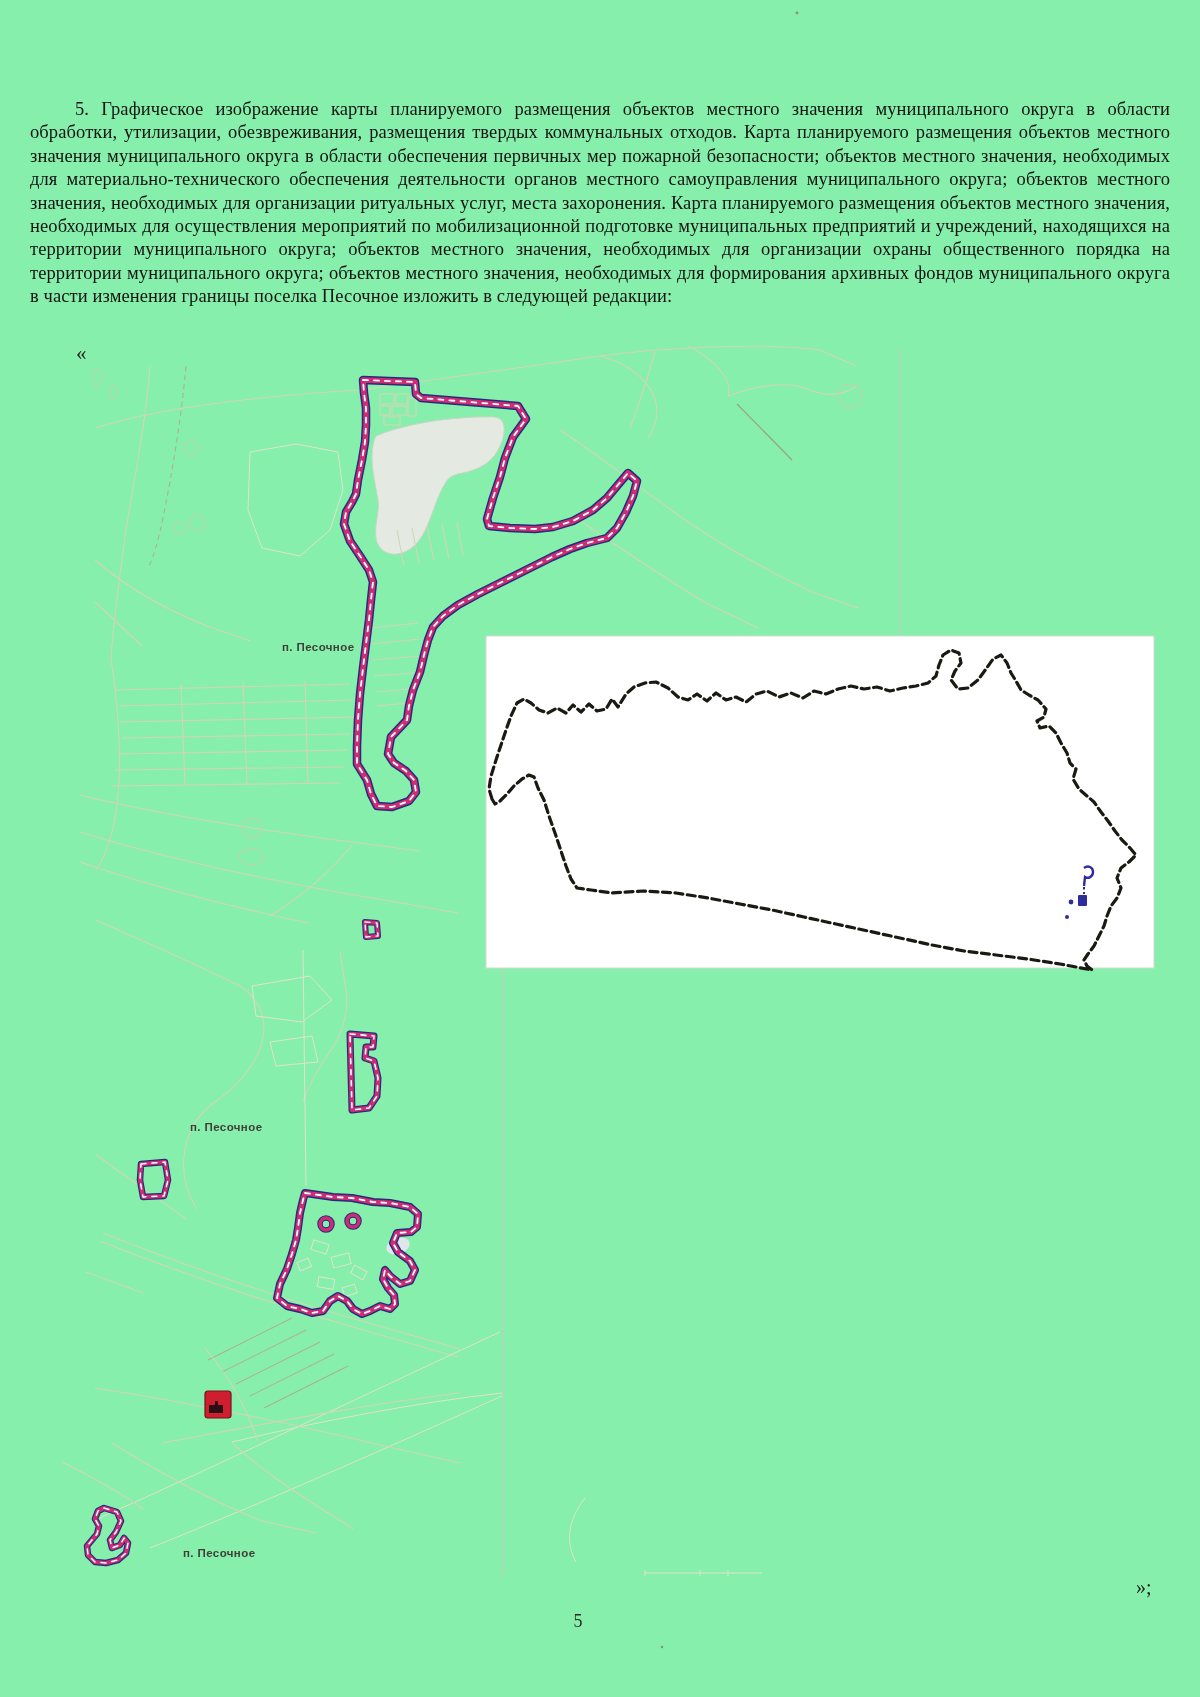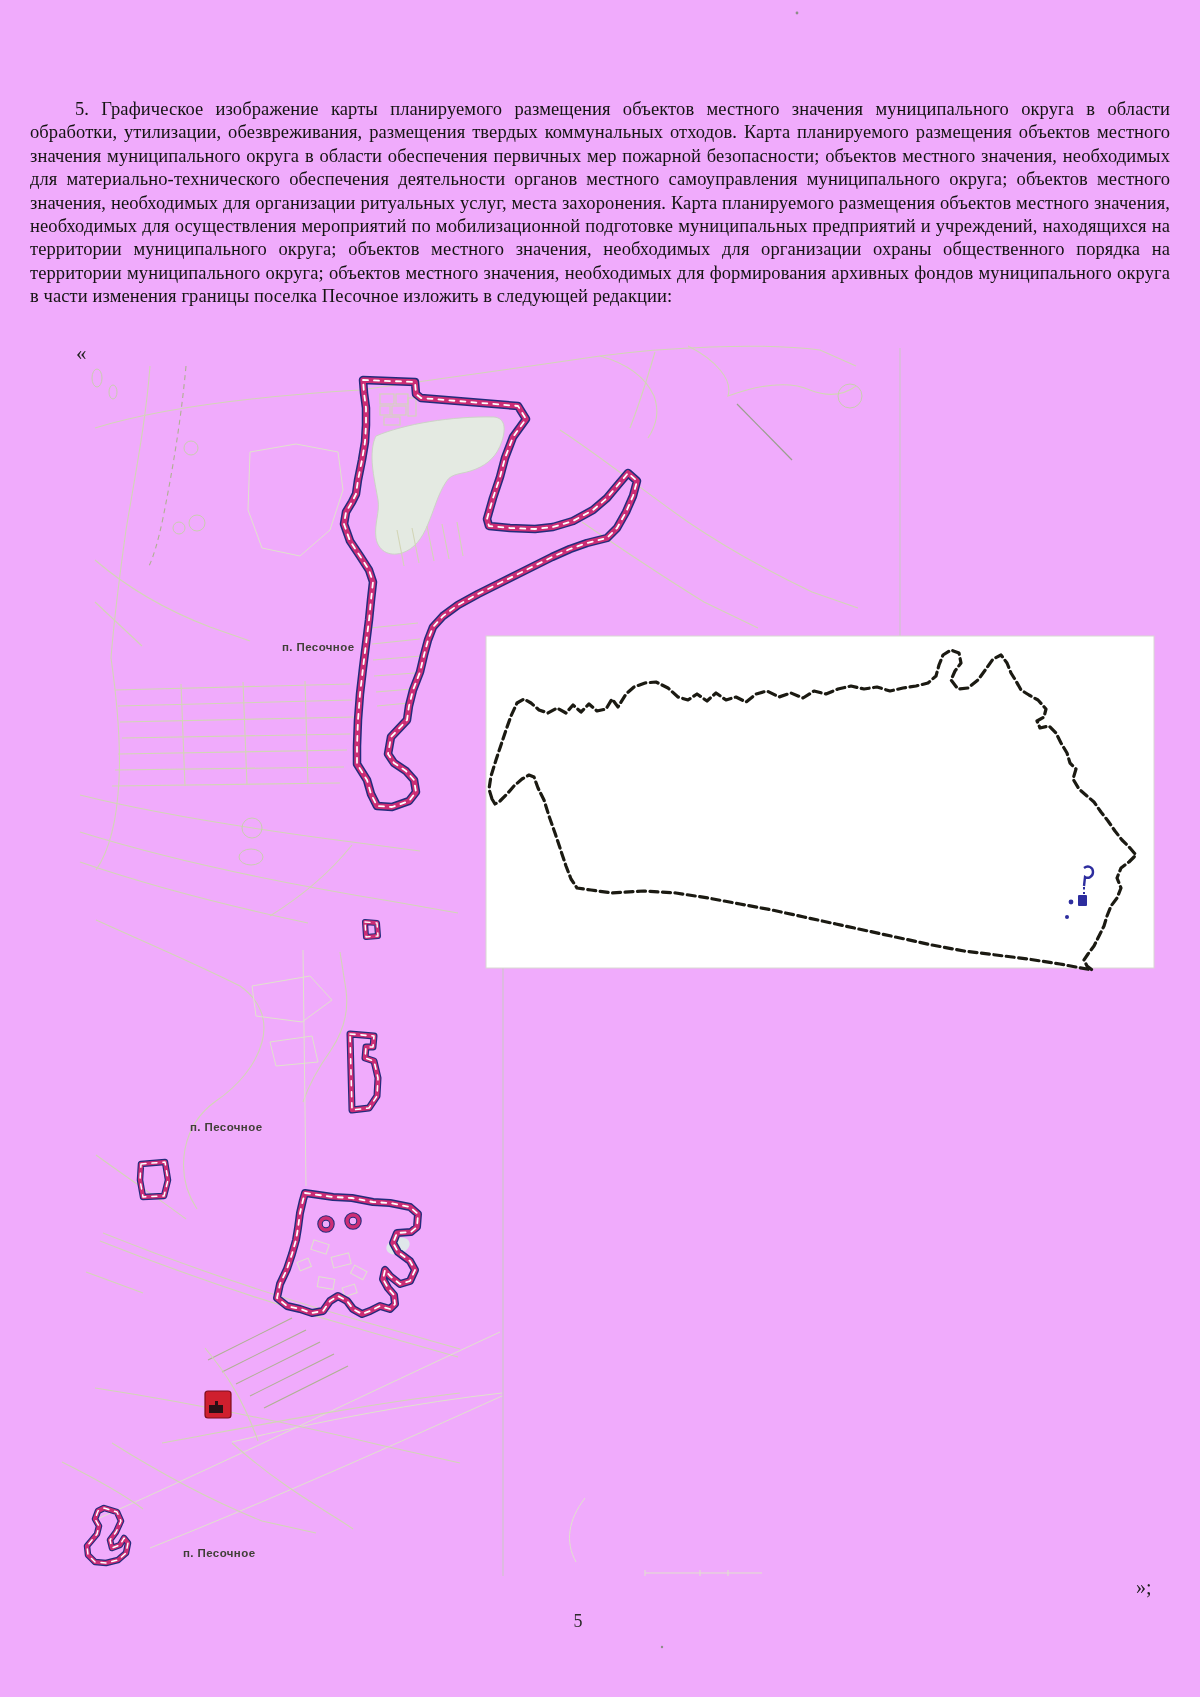--- a/index.html
+++ b/index.html
@@ -1,19 +1,19 @@
 <!DOCTYPE html>
 <html style="--boundary_magenta: #cc2d75; --boundary_navy: #232b7c; --boundary_dash: #ffffff; --district_black: #1b1a12; --settlement_blue: #2d2d9e; --object_red: #cf1f2e; --road_olive: #d2d5b6; --lake_green: #e4eae2;"><head>
 <meta charset="utf-8">
 <style>
   html,body{margin:0;padding:0;background:#ffffff;}
   .page{
     position:relative;
     width:1200px;height:1697px;
-    background:#f0abfc;
+    background:#86efac;
     overflow:hidden;
     font-family:"Liberation Serif","DejaVu Serif",serif;
   }
   .para{
     position:absolute;
     left:30px;top:98px;width:1140px;
     font-size:18.5px;line-height:23.4px;
     color:#141412;
     text-align:justify;
     text-indent:45px;

